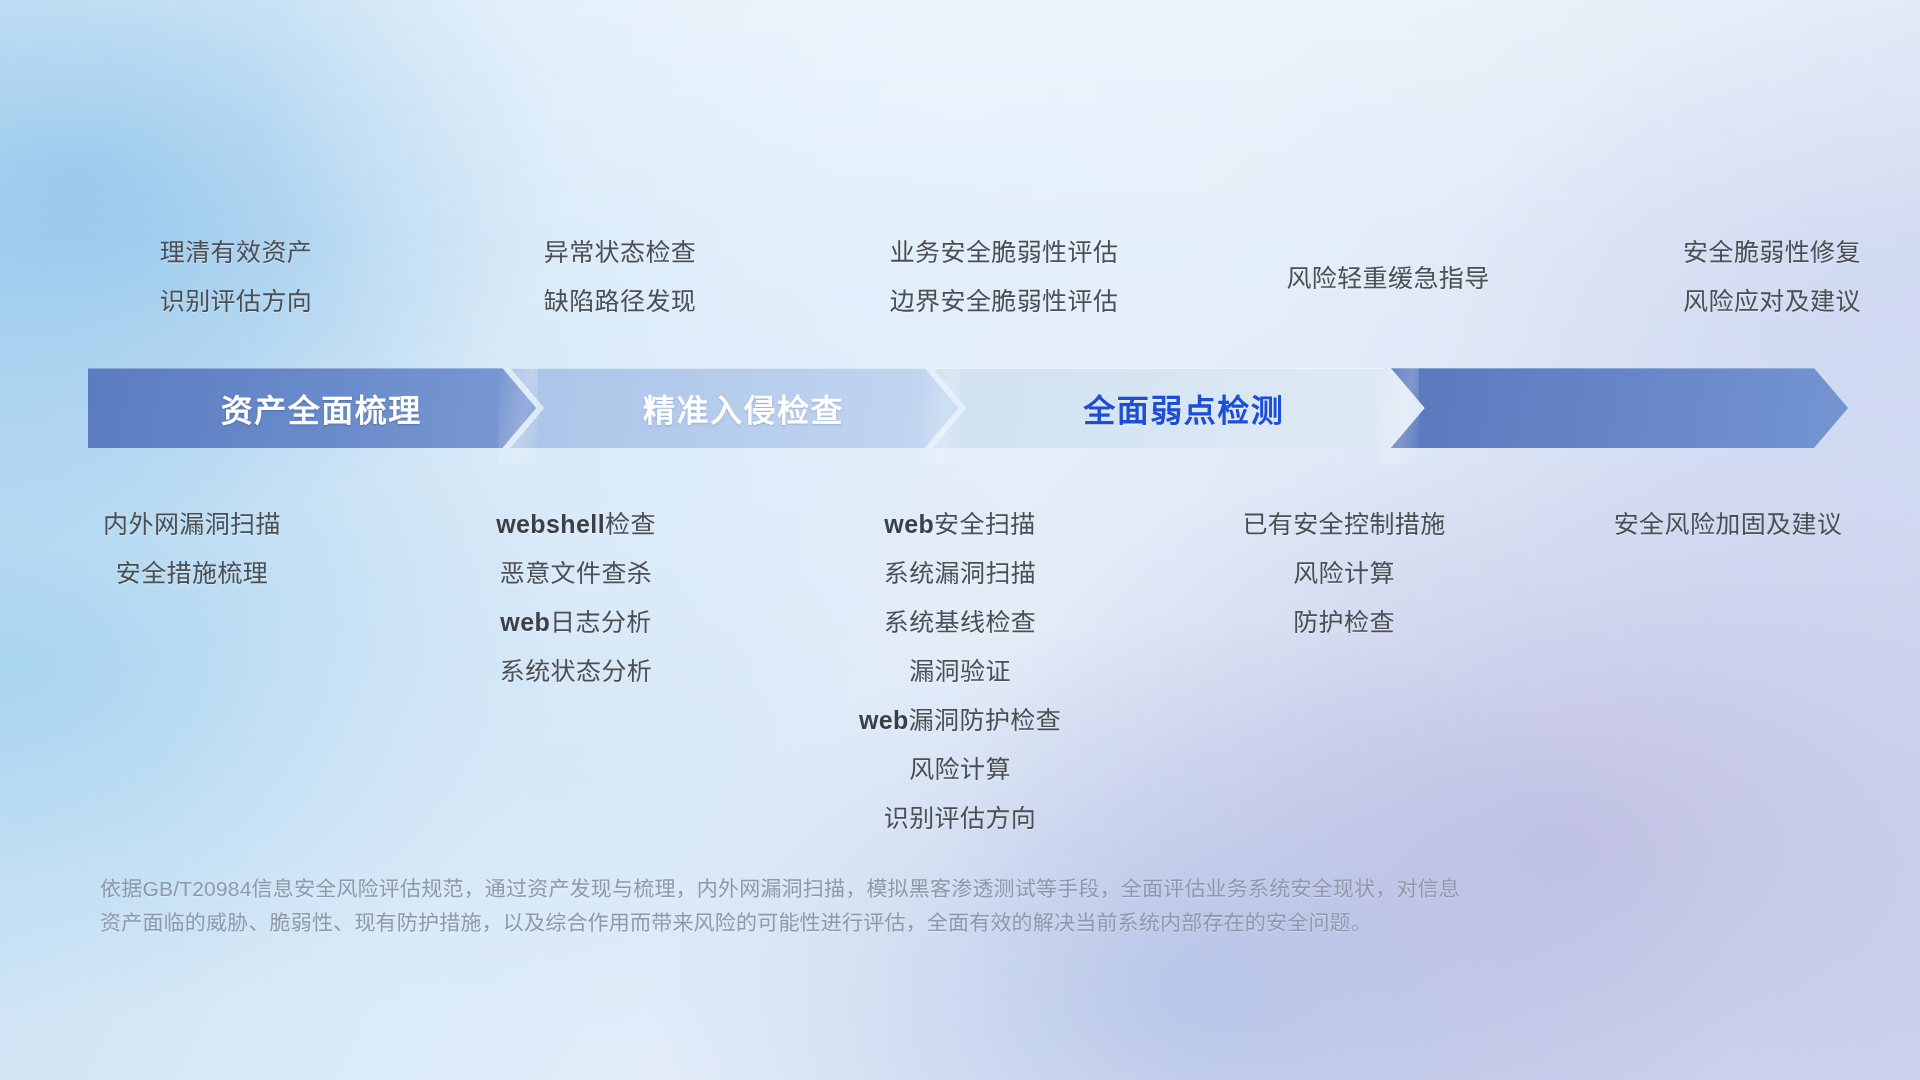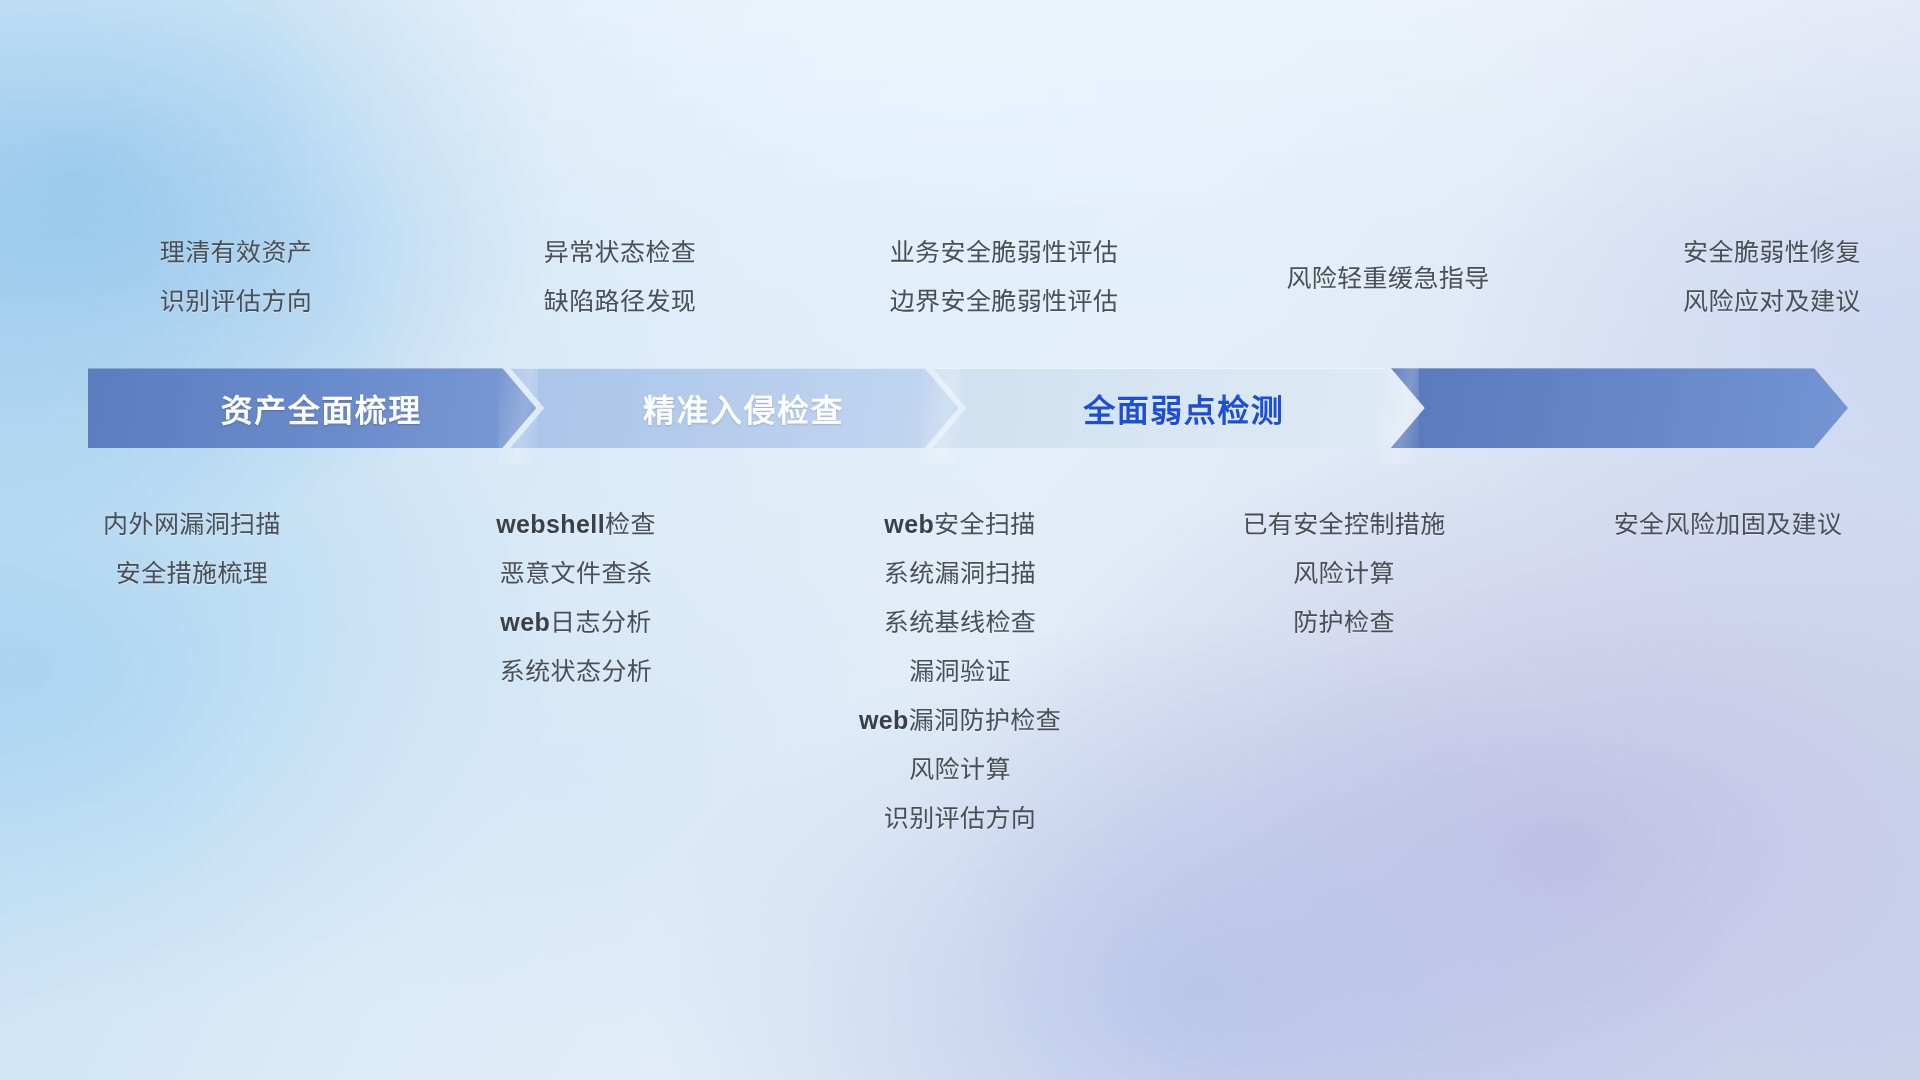--- a/index.html
+++ b/index.html
@@ -340,14 +340,18 @@
     </div>
 
     <div class="col">
       <div class="col-item">
         <span></span><span class="cjk">安全风险加固及建议</span>
       </div>
     </div>
 
   </div>
 
+  <div id="footer-note">
+    <p>依据GB/T20984信息安全风险评估规范，通过资产发现与梳理，内外网漏洞扫描，模拟黑客渗透测试等手段，全面评估业务系统安全现状，对信息</p>
+    <p>资产面临的威胁、脆弱性、现有防护措施，以及综合作用而带来风险的可能性进行评估，全面有效的解决当前系统内部存在的安全问题。</p>
+  </div>
 
 </div>
 
 </body></html>

